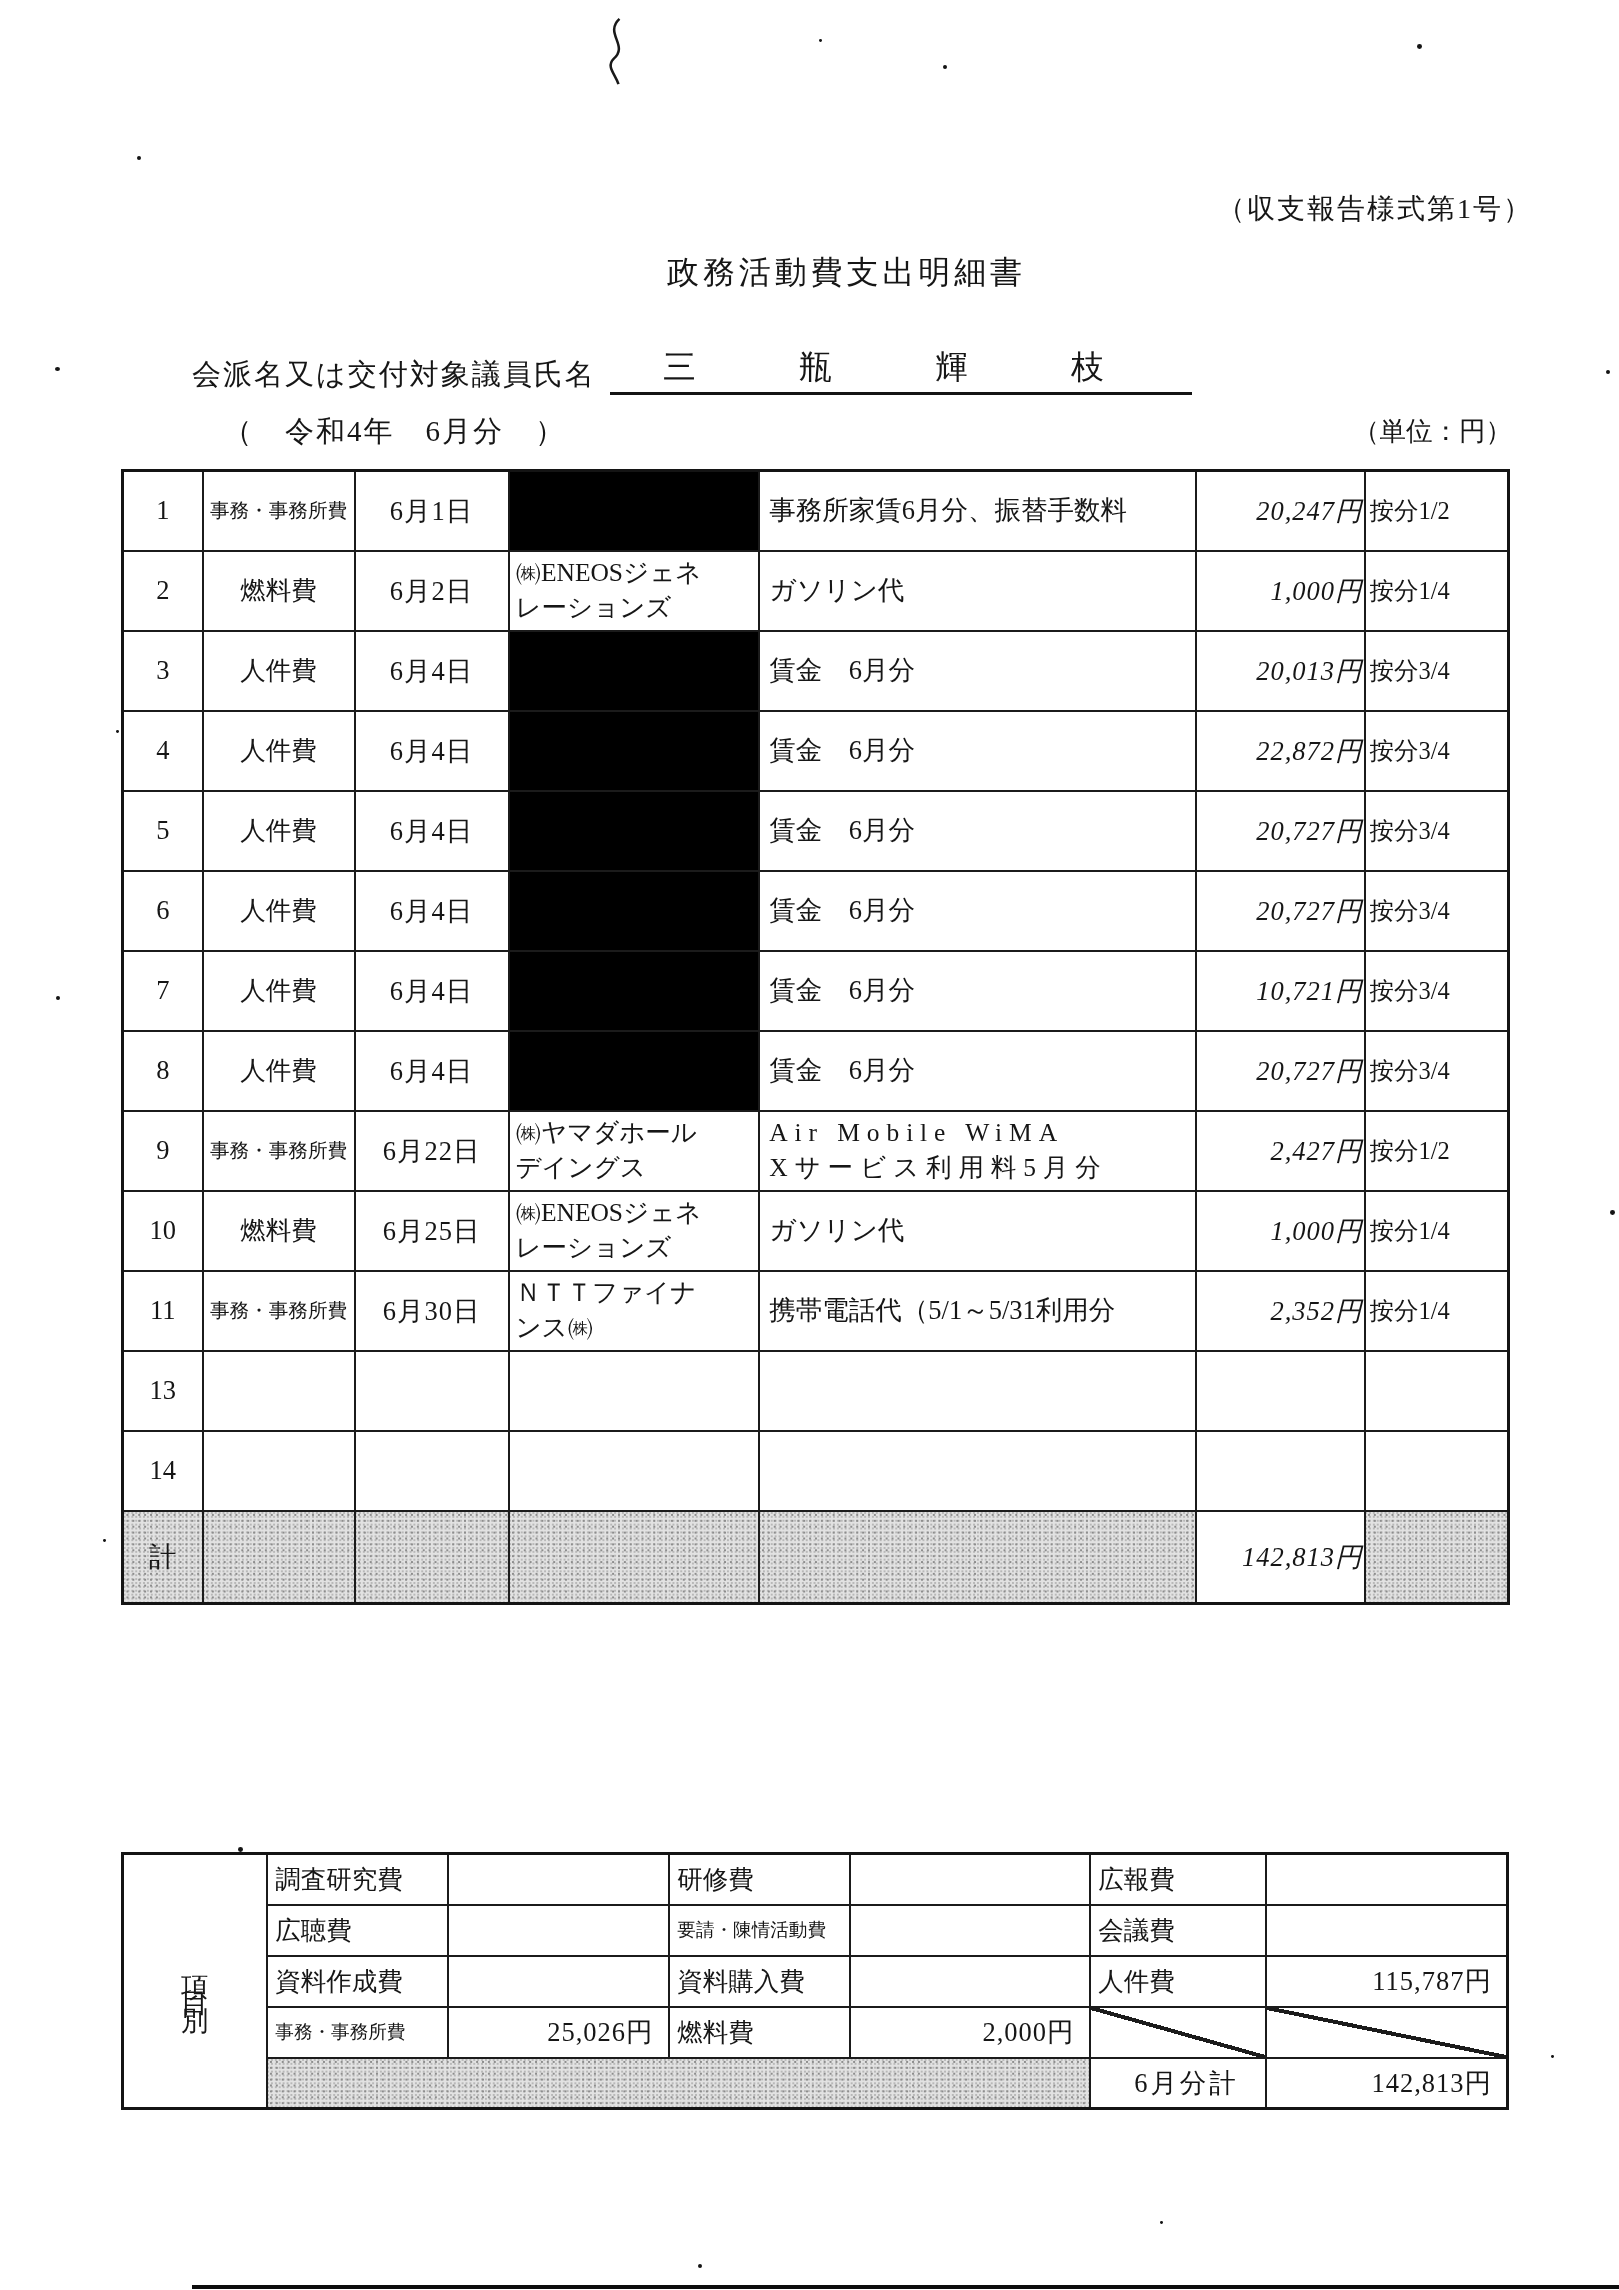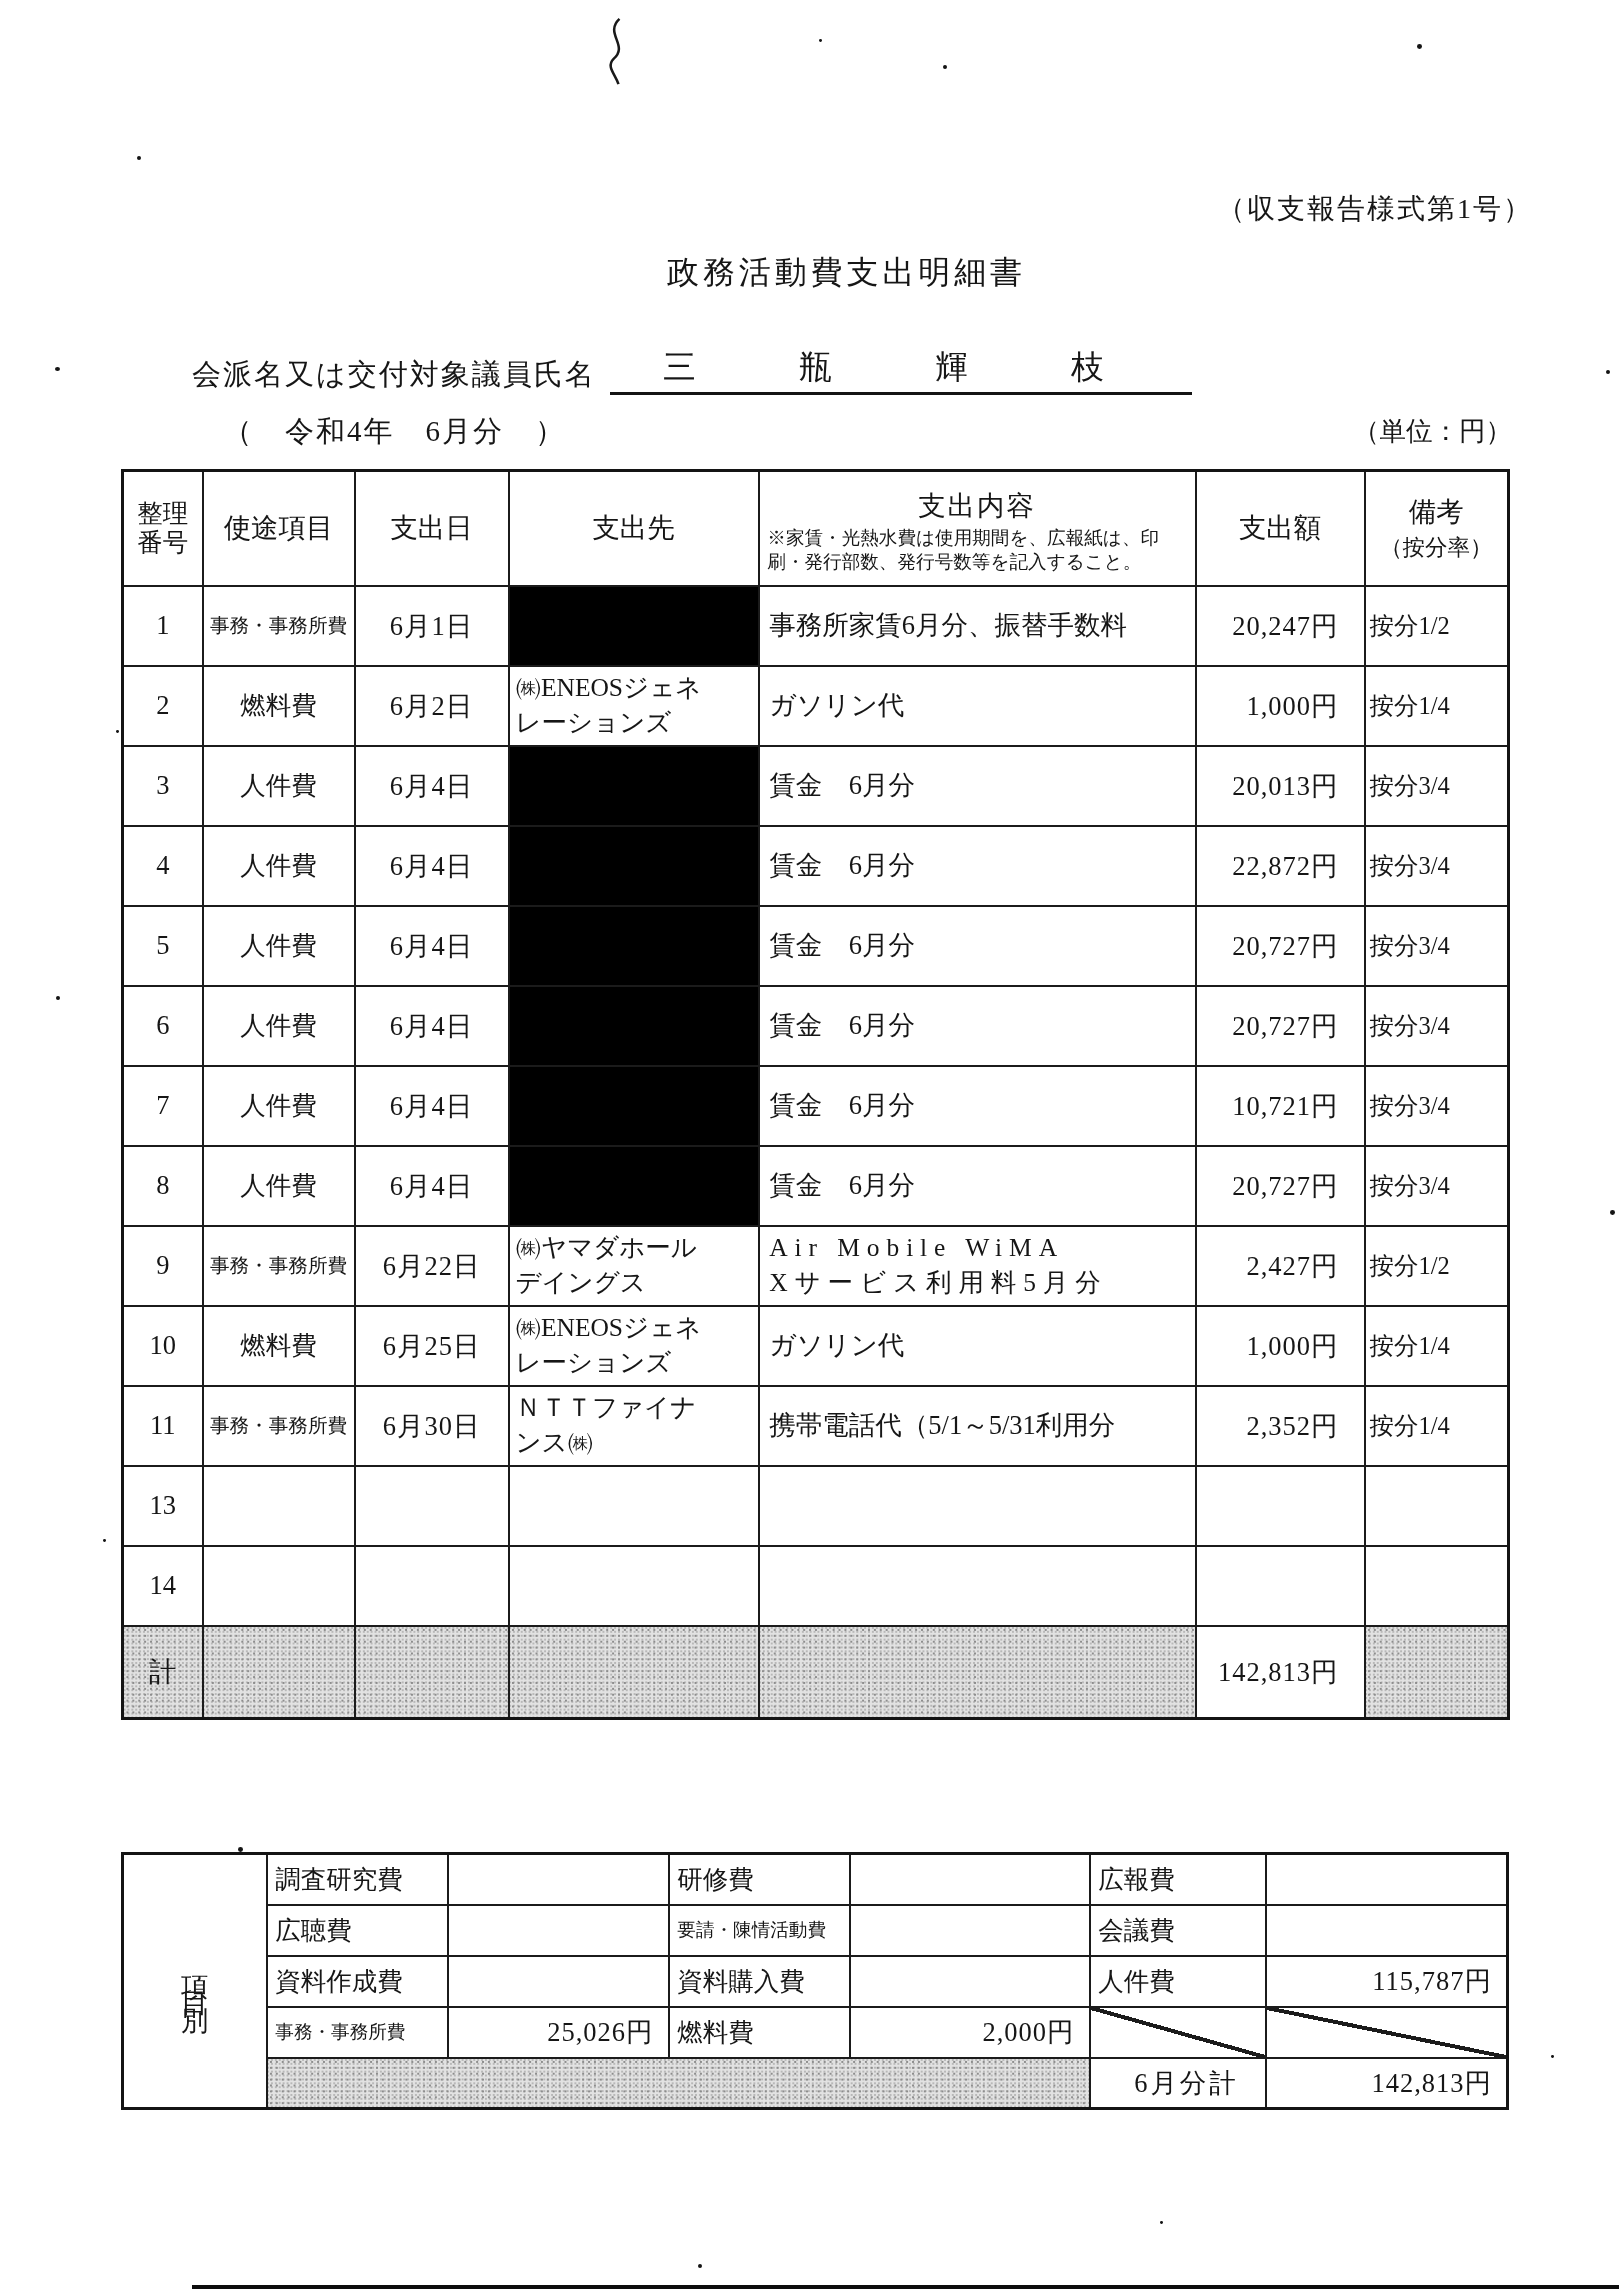--- a/index.html
+++ b/index.html
@@ -41,21 +41,21 @@
   .ch-title{text-align:center;font-size:27.4px;letter-spacing:2px;}
   .ch-note{text-align:left;font-size:18.6px;line-height:1.3;margin-top:2px;}
   .nh-sub{font-size:22.5px;margin-top:2px;}
   td.no-cell{text-align:center;font-size:26.5px;}
   td.item{text-align:center;font-size:25.5px;}
   td.item.sm{font-size:19.6px;letter-spacing:0;}
   td.date{text-align:center;font-size:26.5px;letter-spacing:1px;}
   td.payee{text-align:left;font-size:25.5px;padding:3.9px 5.9px;white-space:pre-line;line-height:1.35;}
   td.content{text-align:left;font-size:26.5px;padding:3.9px 9.8px;white-space:pre-line;line-height:1.35;}
   td.content.latin-spread{letter-spacing:6.9px;font-size:25.5px;}
-  td.amount{text-align:right;font-size:26.5px;padding-right:25px;letter-spacing:1px;}
+  td.amount{text-align:right;font-size:26.5px;padding-right:1px;letter-spacing:1px;font-style:italic;}
   td.note{text-align:left;font-size:24.5px;padding-left:3.9px;}
   td.redact{background:#000;}
   .texture{
     background-color:#e2e2e2;
     background-image:radial-gradient(#8d8d8d 1px,transparent 1.4px),
                      radial-gradient(#b8b8b8 1px,transparent 1.4px);
     background-size:5.9px 5.9px,3.9px 3.9px;
     background-position:0 0,2px 2.9px;
   }
   td.total-label{text-align:center;font-size:27.4px;}
@@ -99,36 +99,20 @@
   <colgroup>
     <col style="width:80px">
       <col style="width:152px">
       <col style="width:154px">
     <col style="width:250px">
       <col style="width:437px">
       <col style="width:169px">
     <col style="width:144px">
   </colgroup>
   <tbody>
-      <tr class="head">
-    <th class="no-head" style="white-space:pre-line">整理
-番号</th>
-    <th>使途項目</th>
-    <th>支出日</th>
-    <th>支出先</th>
-    <th class="content-head">
-      <div class="ch-title">支出内容</div>
-      <div class="ch-note">※家賃・光熱水費は使用期間を、広報紙は、印刷・発行部数、発行号数等を記入すること。</div>
-    </th>
-    <th>支出額</th>
-    <th>
-      <div>備考</div>
-      <div class="nh-sub">（按分率）</div>
-    </th>
-  </tr>
 
   <tr class="row">
     <td class="no-cell">1</td>
     <td class="item sm">事務・事務所費</td>
     <td class="date">6月1日</td>
     <td class="payee redact"></td>
     <td class="content">事務所家賃6月分、振替手数料</td>
     <td class="amount">20,247円</td>
     <td class="note">按分1/2</td>
   </tr>

